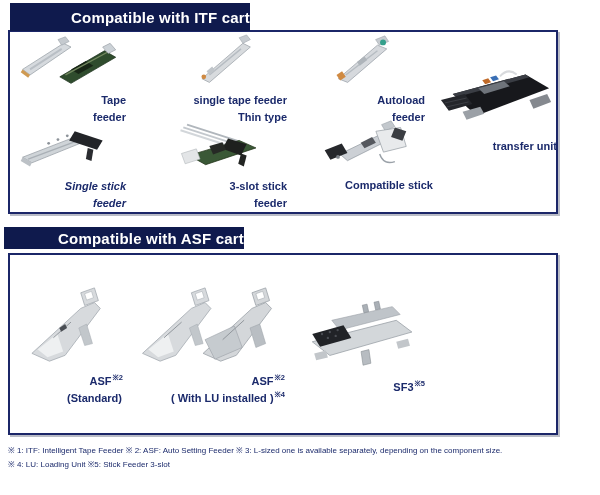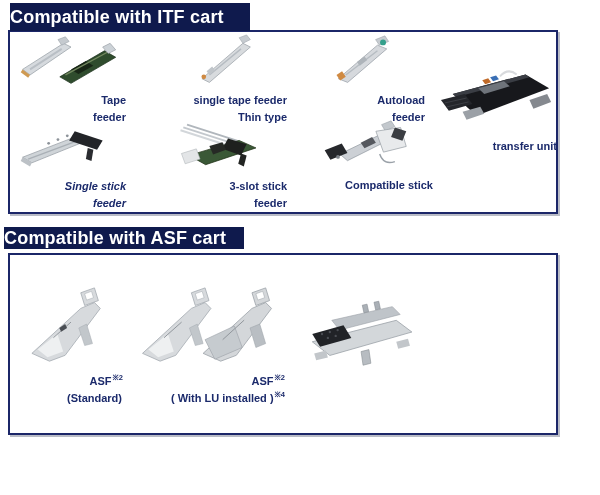--- a/index.html
+++ b/index.html
@@ -2,22 +2,22 @@
 <html style="--banner-bg: #0f1a4d; --banner-fg: #ffffff; --border: #1b2668; --label: #1b2a6b;"><head>
 <meta charset="utf-8">
 <style>
   html,body{margin:0;padding:0;background:#ffffff;}
   .canvas{
     position:relative;width:600px;height:495px;background:#ffffff;overflow:hidden;
     font-family:"Liberation Sans", sans-serif;
   }
   .banner{
     position:absolute;background:var(--banner-bg,#0f1a4d);color:var(--banner-fg,#ffffff);
-    display:flex;align-items:center;justify-content:flex-start;
-    font-weight:bold;font-size:18px;letter-spacing:.2px;z-index:2;
+    display:flex;align-items:center;justify-content:flex-end;
+    font-weight:bold;font-size:15px;letter-spacing:.2px;z-index:2;
   }
   .panel-box{
     position:absolute;box-sizing:border-box;border:2px solid var(--border,#1b2668);
     background:#ffffff;box-shadow:2px 2px 0 #b9bcc6;z-index:1;
   }
   .card{position:absolute;margin:0;text-align:right;z-index:3;}
   .card .img{display:flex;align-items:center;justify-content:center;width:100%;}
   .card svg{display:block;}
   .cap{
     font-weight:bold;font-size:11px;line-height:13px;color:var(--label,#1b2a6b);
@@ -231,16 +231,23 @@
         <circle cx="16" cy="44" r="1.2" fill="#4a4d53"></circle>
           <circle cx="24" cy="42" r="1.2" fill="#4a4d53"></circle>
         <circle cx="32" cy="40" r="1.2" fill="#4a4d53"></circle>
           <circle cx="22" cy="48" r="1.2" fill="#4a4d53"></circle>
         <circle cx="30" cy="46" r="1.2" fill="#4a4d53"></circle>
         <polygon points="56,62 64,60 66,74 58,76" fill="#b7bcc1" stroke="#888e94" stroke-width="0.6"></polygon>
         <polygon points="8,64 20,61 22,68 10,71" fill="#c2c6ca"></polygon>
         <polygon points="92,52 104,49 106,56 94,59" fill="#c2c6ca"></polygon>
       </svg>
     </div>
-  </figure>
-
+    <figcaption class="cap">
+      <span class="ln"><span>SF3</span><sup class="sup">※5</sup></span>
+    </figcaption>
+  </figure>
+
+  <div class="footnotes">
+    <div>※ 1: ITF: Intelligent Tape Feeder  ※ 2: ASF: Auto Setting Feeder ※ 3: L-sized one is available separately, depending on the component size.</div>
+    <div>※ 4: LU: Loading Unit ※5: Stick Feeder 3-slot</div>
+  </div>
 
 </div>
 
 </body></html>

